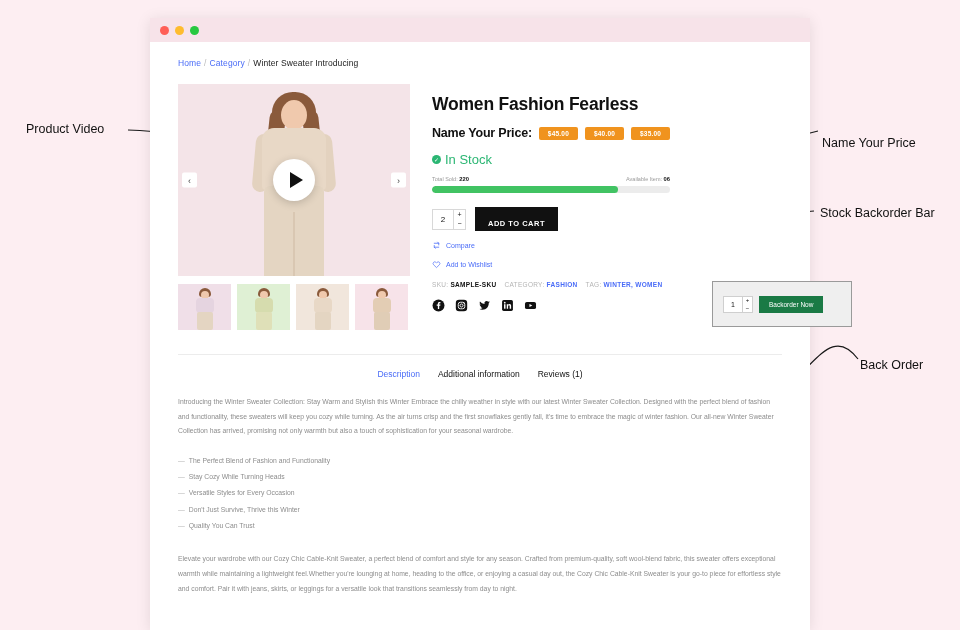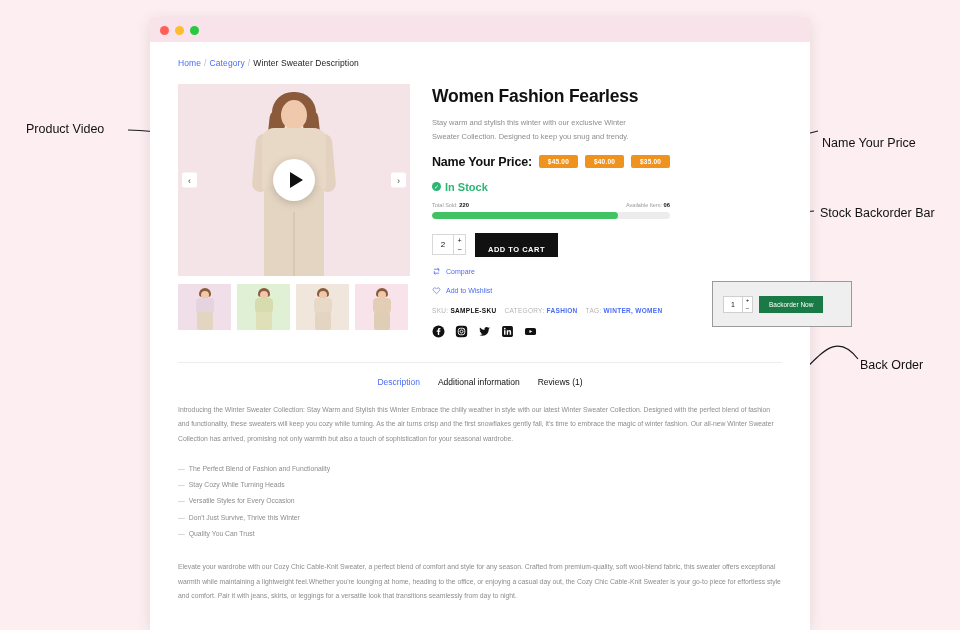--- a/index.html
+++ b/index.html
@@ -75,39 +75,39 @@
   .arrow.l { left: 4px; } .arrow.r { right: 4px; }
 
   .thumbs { display: flex; gap: 6px; margin-top: 8px; }
   .thumb { width: 53px; height: 46px; position: relative; overflow: hidden; }
   .t-body { position:absolute; left:50%; top:4px; transform:translateX(-50%); width:26px; height:42px; }
   .t-hair { position:absolute; left:7px; top:0; width:12px; height:9px; background:#8a5a3b; border-radius:6px 6px 3px 3px;}
   .t-face { position:absolute; left:9px; top:3px; width:8px; height:8px; background:#f0c9ad; border-radius:4px;}
   .t-torso{ position:absolute; left:4px; top:10px; width:18px; height:15px; border-radius:4px;}
   .t-legs { position:absolute; left:5px; top:24px; width:16px; height:18px; background:#e4d5c2; border-radius:2px;}
 
-  .info { flex: 1; padding-top: 2px; }
+  .info { flex: 1; padding-top: 2px; margin-top: 8px; }
   .title { font-size: 17.5px; font-weight: 700; color: #111; letter-spacing: -.2px; }
   .price { font-size: 15px; color: #111; margin-top: 5px; letter-spacing: -.2px; }
   .desc { font-size: 7.5px; color: #8d8d8d; line-height: 1.85; margin-top: 9px; max-width: 218px; }
 
   .nyp { display: flex; align-items: center; gap: 7px; margin-top: 11px; }
   .nyp-label { font-size: 12.5px; font-weight: 700; color: #111; letter-spacing: -.2px; }
   .nyp-badge {
     background: #f0931e; color: #fff; font-size: 6.5px; font-weight: 700;
     padding: 3px 9px; border-radius: 2px; cursor: pointer; letter-spacing: .2px;
   }
 
   .stock { display:flex; align-items:center; gap:4px; margin-top: 12px; }
   .stock .tick {
     width: 9px; height: 9px; border-radius: 50%; background: #2bb673;
     display:flex; align-items:center; justify-content:center;
     color:#fff; font-size: 6px; line-height:1;
   }
-  .stock-label { font-size: 11px; color: #2bb673; font-weight: 700; }
+  .stock-label { font-size: 13px; color: #2bb673; font-weight: 400; }
 
   .bar-wrap { margin-top: 9px; width: 238px; }
   .bar-meta { display:flex; justify-content:space-between; font-size: 5.5px; color:#9a9a9a; margin-bottom:4px; }
   .bar-meta b { color:#111; font-size: 5.8px; }
   .bar-track { height: 7px; background:#ececec; border-radius: 4px; overflow:hidden; }
   .bar-fill { height: 100%; background:#41c363; border-radius: 4px; }
 
   .cart-row { display:flex; align-items:center; gap: 9px; margin-top: 14px; }
   .qty { display:flex; border: 1px solid #d8d8d8; height: 21px; width: 34px; }
   .qty-val { flex:1; display:flex; align-items:center; justify-content:center; font-size: 8px; color:#111; }
@@ -188,21 +188,21 @@
   <div class="browser">
     <div class="titlebar">
       <div class="dot r"></div>
       <div class="dot y"></div>
       <div class="dot g"></div>
     </div>
 
     <div class="page">
 
       <div class="crumb">
-        <a href="#">Home</a><span class="sep">/</span><a href="#">Category</a><span class="sep">/</span><span>Winter Sweater Description</span>
+        <a href="#">Home</a><span class="sep">/</span><a href="#">Category</a><span class="sep">/</span><span>Winter Sweater Introducing</span>
       </div>
 
       <div class="top">
 
         <div class="gallery">
           <div class="hero">
             <div class="model">
               <div class="m-hair"></div>
                 <div class="m-hair2"></div>
                 <div class="m-hair3"></div>
@@ -250,21 +250,20 @@
                   <div class="t-face"></div>
                   <div class="t-torso" style="background:#e3cdb4"></div>
                   <div class="t-legs" style="background:#e0cdb6"></div>
                 </div>
             </div>
           </div>
         </div>
 
         <div class="info">
           <div class="title">Women Fashion Fearless</div>
-          <div class="desc">Stay warm and stylish this winter with our exclusive Winter Sweater Collection. Designed to keep you snug and trendy.</div>
 
           <div class="nyp">
             <span class="nyp-label">Name Your Price:</span>
             <span class="nyp-badge">$45.00</span>
             <span class="nyp-badge">$40.00</span>
             <span class="nyp-badge">$35.00</span>
           </div>
 
           <div class="stock">
             <span class="tick">✓</span>

